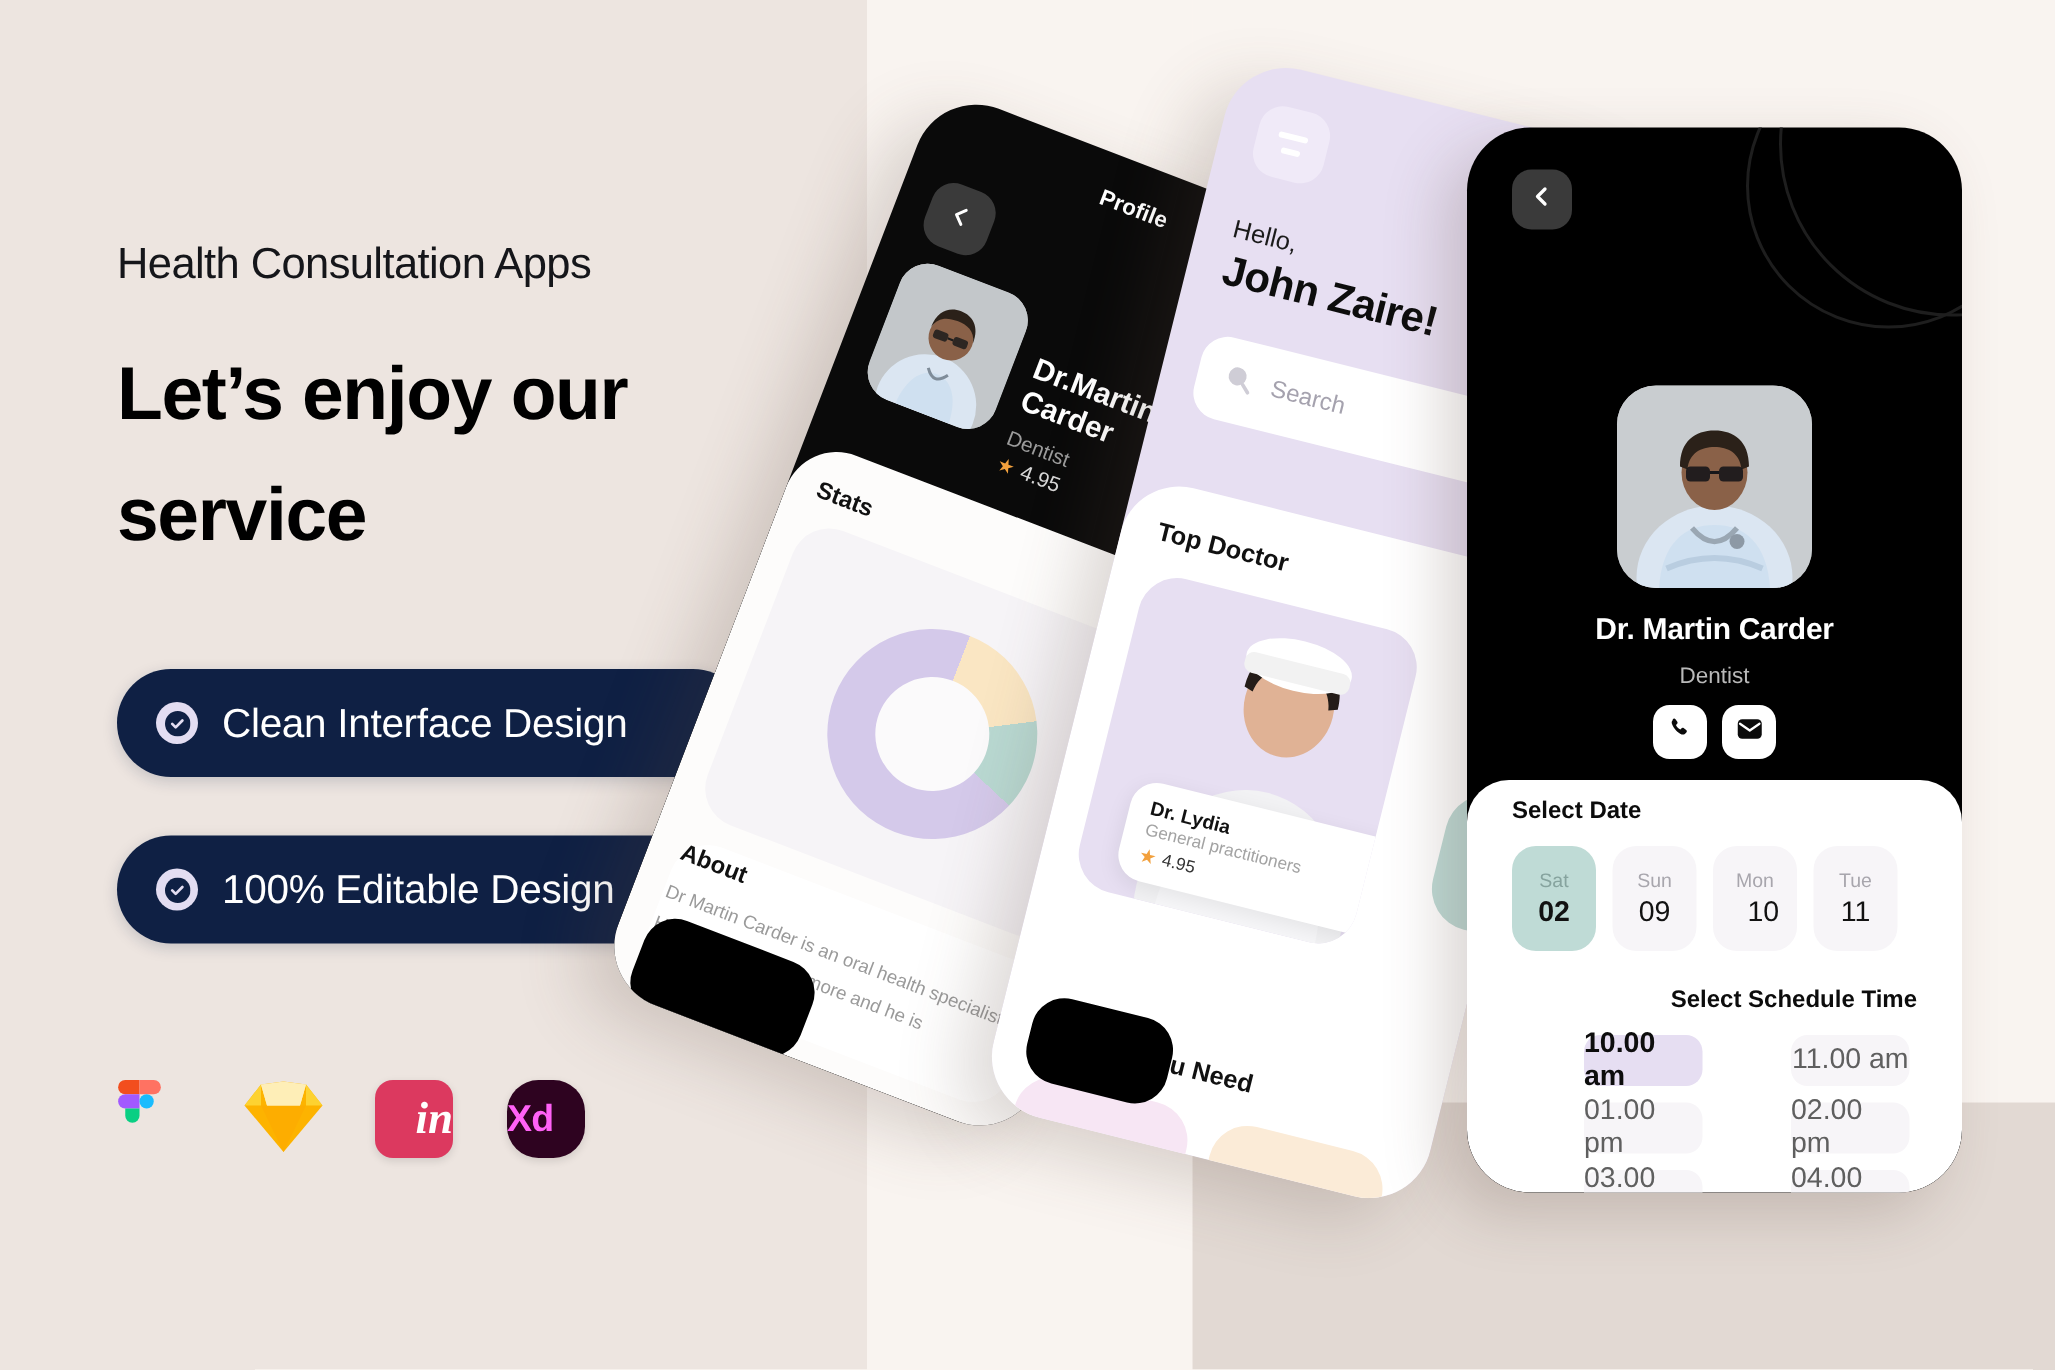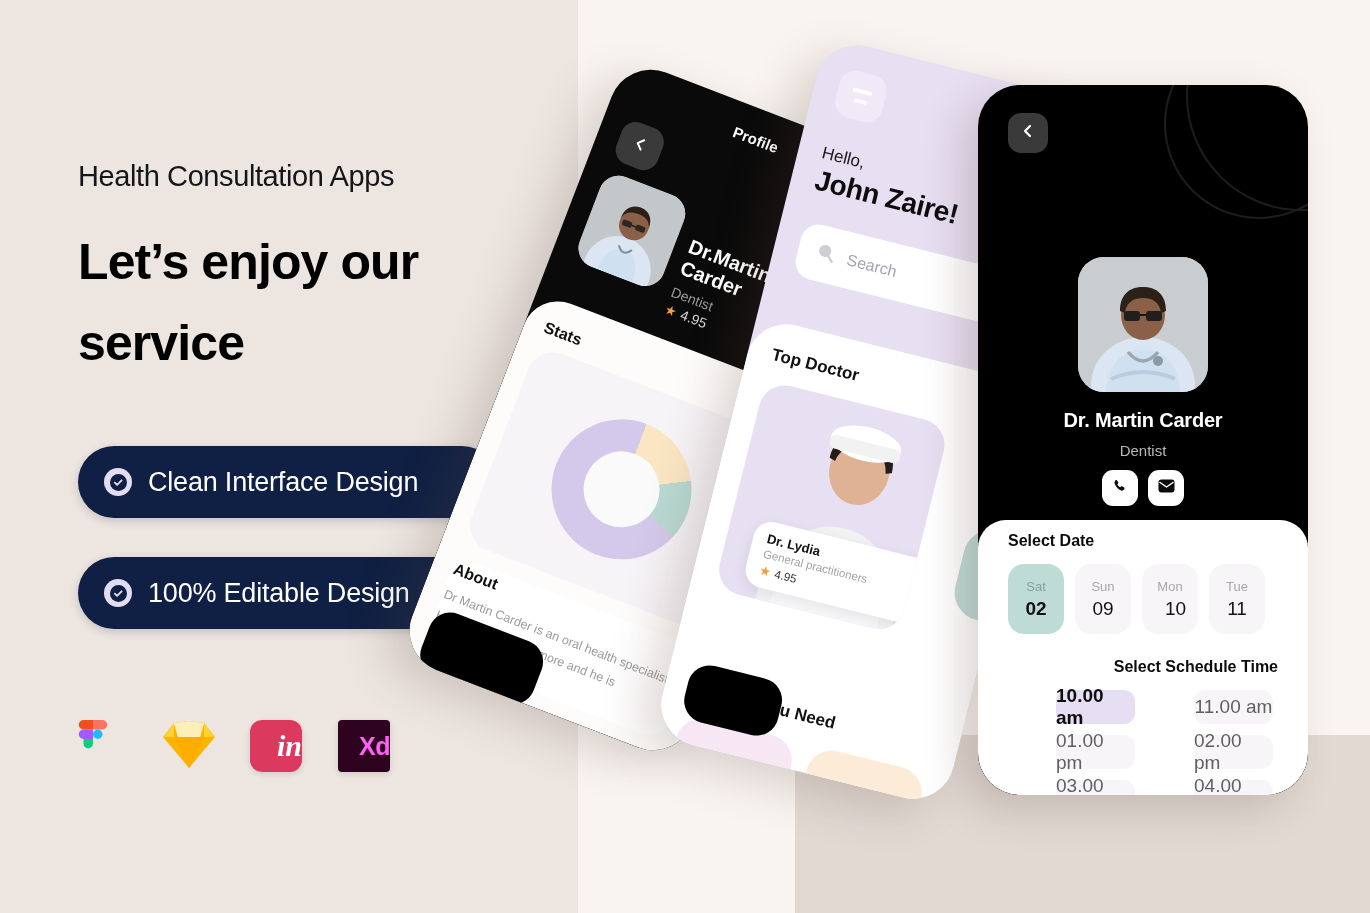--- a/index.html
+++ b/index.html
@@ -72,22 +72,22 @@
   #logo-invision {
     background:#DC395F; border-radius:12px;
     display:flex; align-items:center; justify-content:flex-end;
     box-shadow:0 2px 6px rgba(0,0,0,.12);
   }
   #logo-invision .gl {
     font-family:"Liberation Serif", serif; font-style:italic;
     font-weight:700; font-size:30px; color:#fff; line-height:1;
   }
   #logo-xd {
-    background:#2E0320; border-radius:4px;
-    display:flex; align-items:center; justify-content:flex-end;
+    background:#2E0320; border-radius:21px;
+    display:flex; align-items:center; justify-content:flex-start;
     box-shadow:0 2px 6px rgba(0,0,0,.12);
   }
   #logo-xd .gl {
     font-weight:700; font-size:25px; color:#FF61F6; line-height:1;
     letter-spacing:-0.5px;
   }
 
   
   .phone {
     position:absolute;

